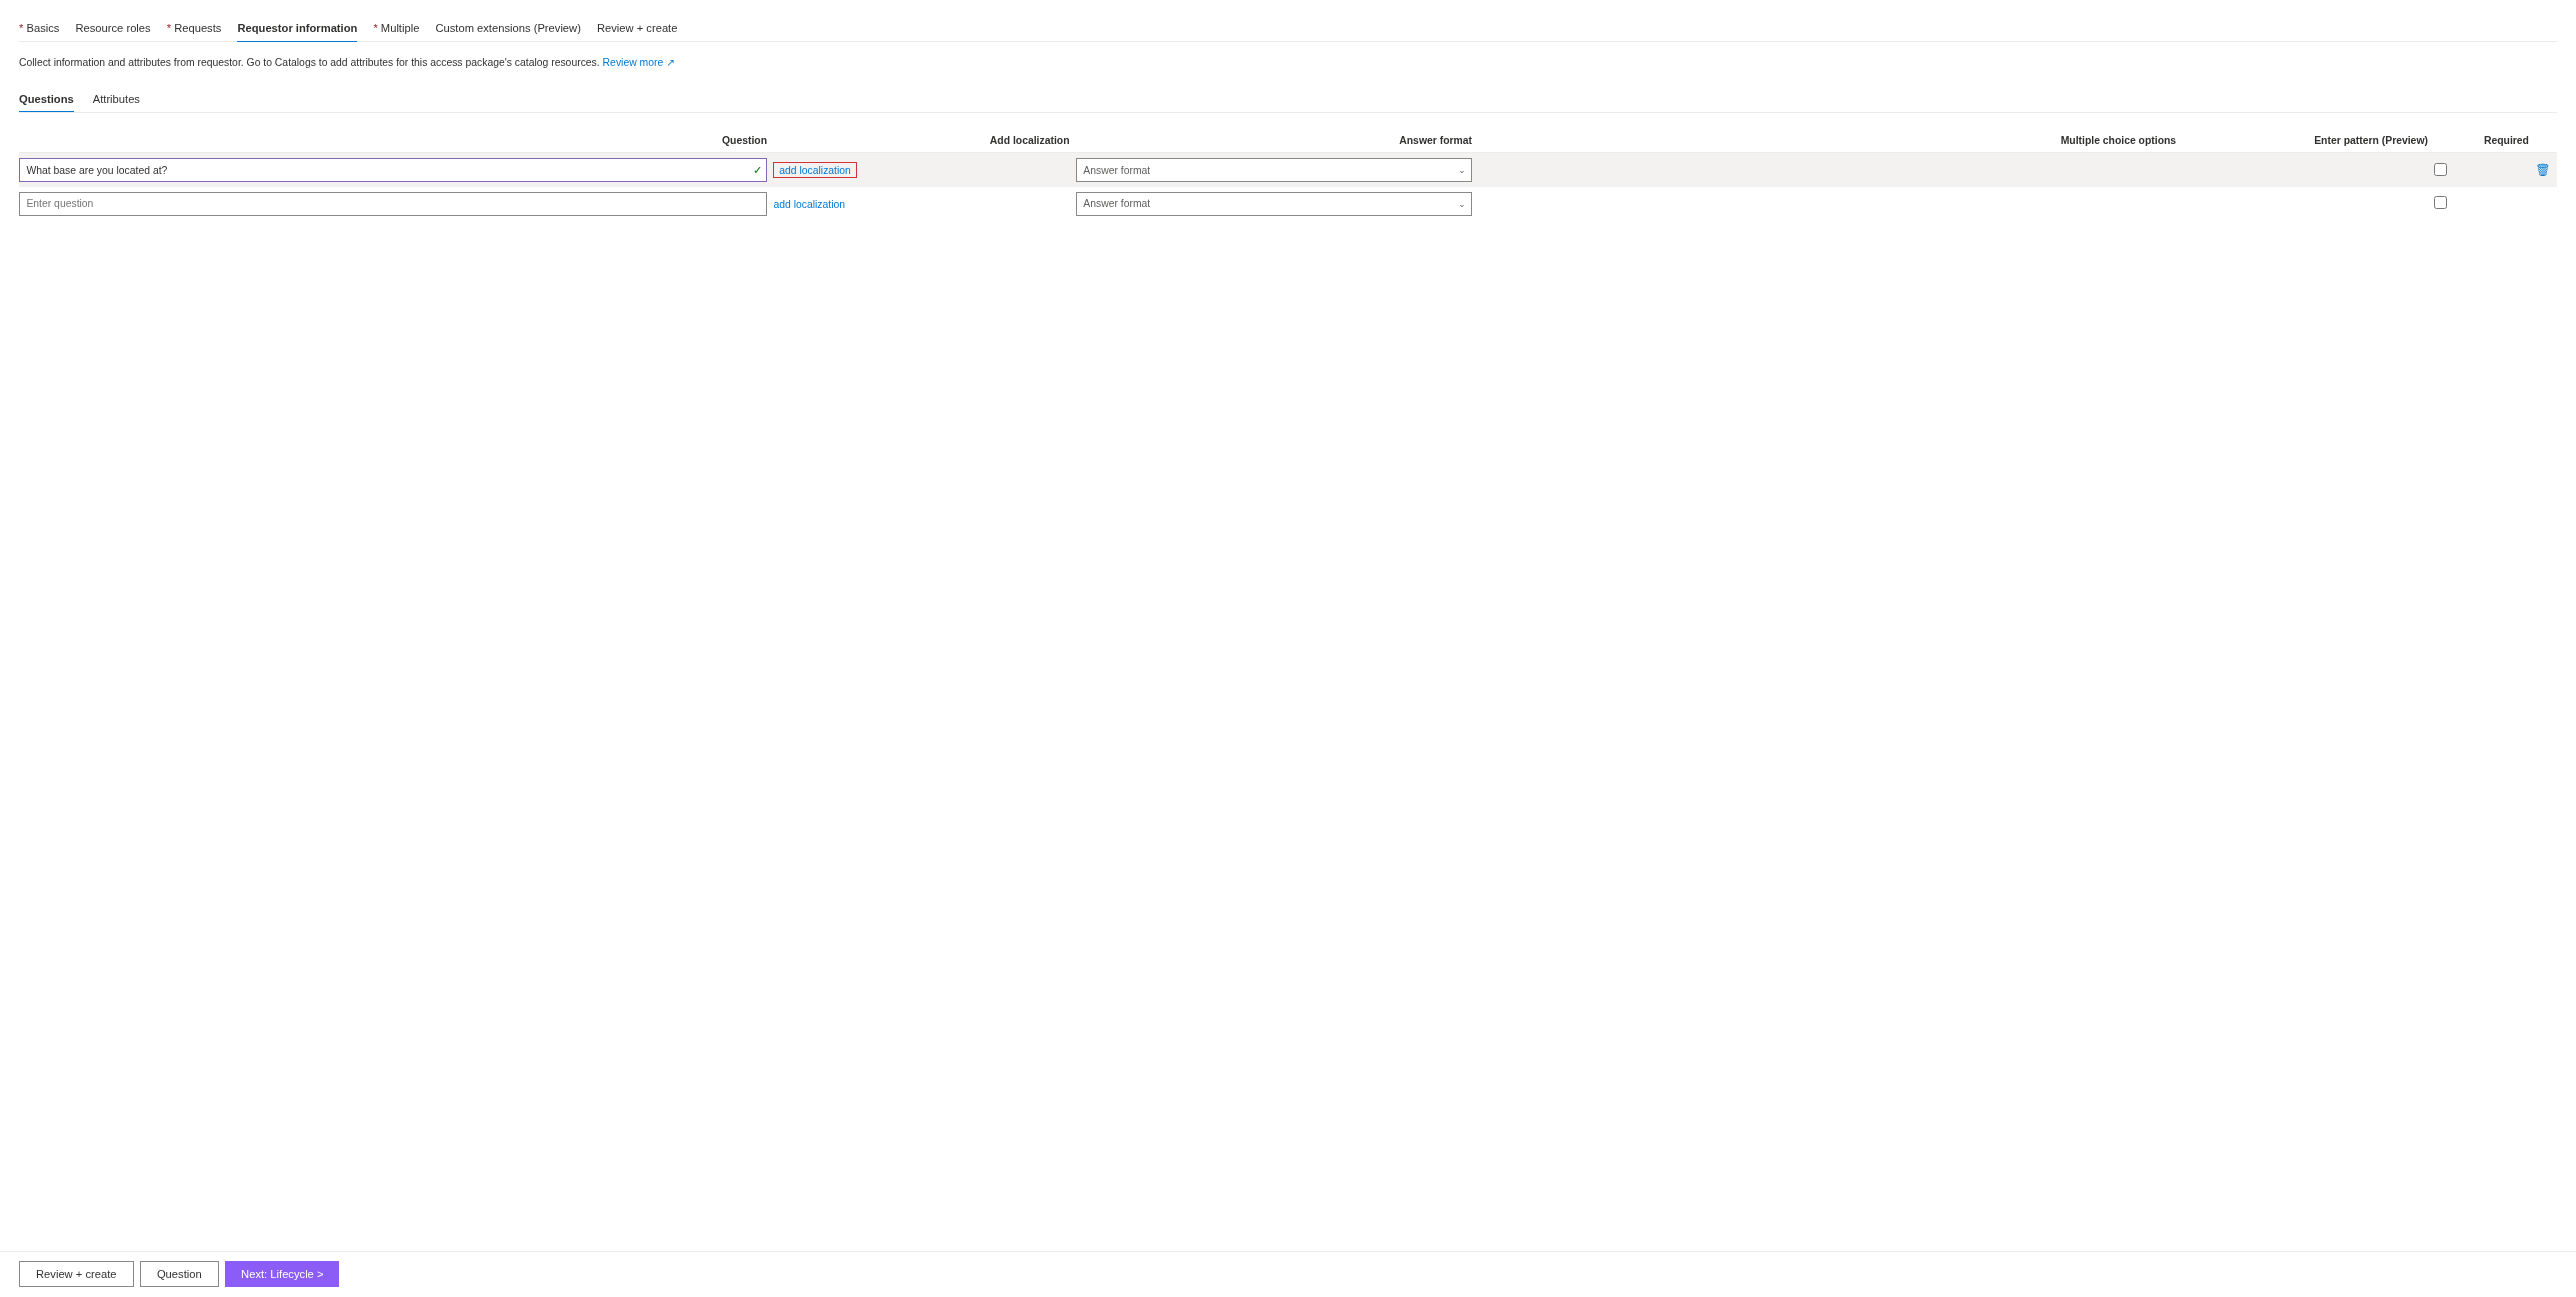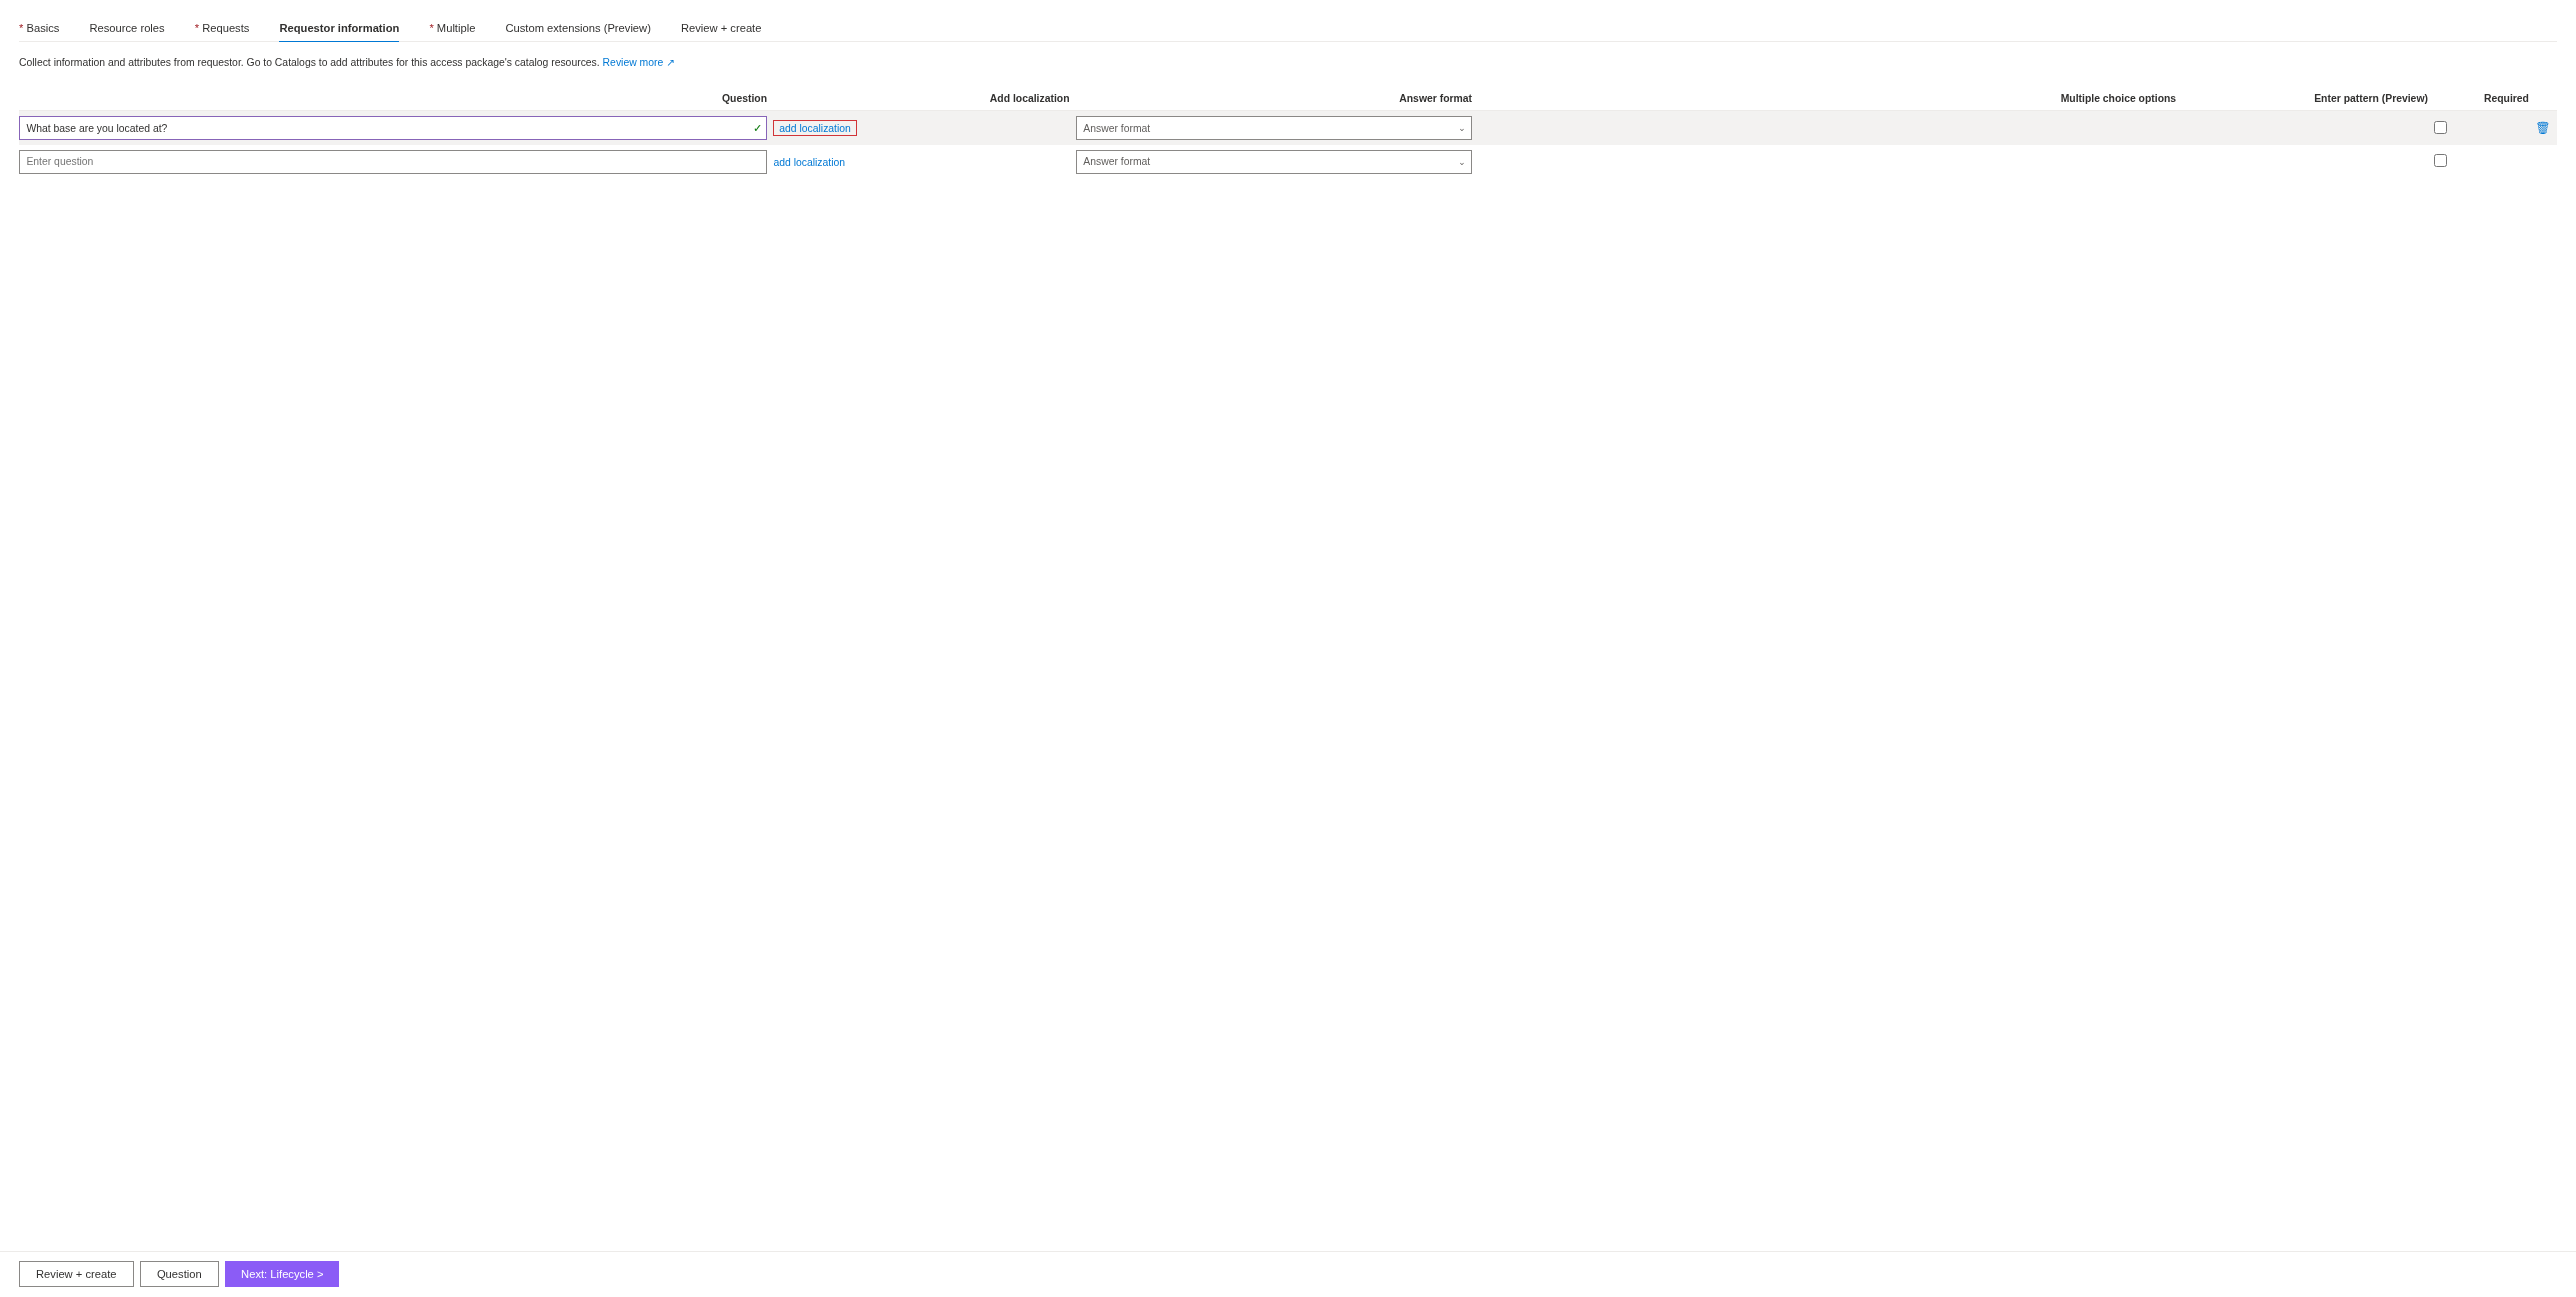--- a/index.html
+++ b/index.html
@@ -14,21 +14,21 @@
     }
 
     .main-content {
       flex: 1;
       padding: 16px 19px;
     }
 
     
     .nav-tabs {
       display: flex;
-      gap: 30px;
+      gap: 16px;
       border-bottom: 0.8px solid #edebe9;
       padding-bottom: 0;
       margin-bottom: 13px;
     }
 
     .nav-tab {
       padding: 6.4px 0;
       font-size: 11.2px;
       color: #323130;
       cursor: pointer;
@@ -249,20 +249,25 @@
     </nav>
 
   <p class="description">
     <span>Collect information and attributes from requestor. Go to Catalogs to add attributes for this access package's catalog resources.</span>
     <a href="#">
       <span>Review more</span>
       <span> ↗</span>
     </a>
   </p>
 
+  <div class="sub-tabs">
+
+  <div class="sub-tab active">Questions</div>
+      <div class="sub-tab">Attributes</div>
+    </div>
 
   <table class="questions-table">
     <thead>
       <tr>
         <th class="col-question">Question</th>
         <th class="col-localization">Add localization</th>
         <th class="col-answer-format">Answer format</th>
         <th class="col-multiple-choice">Multiple choice options</th>
         <th class="col-regex">Enter pattern (Preview)</th>
         <th class="col-required">Required</th>

